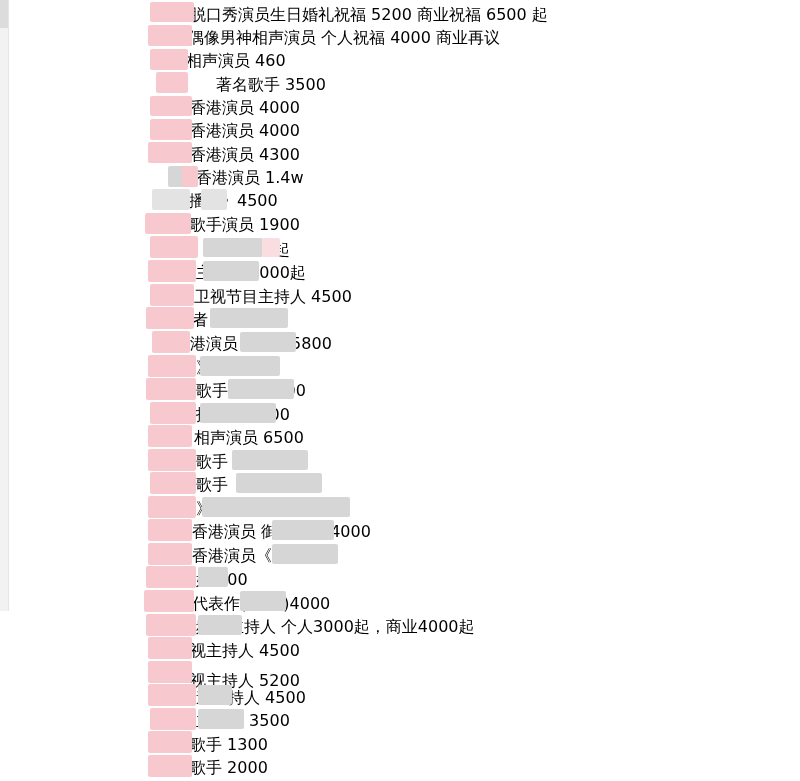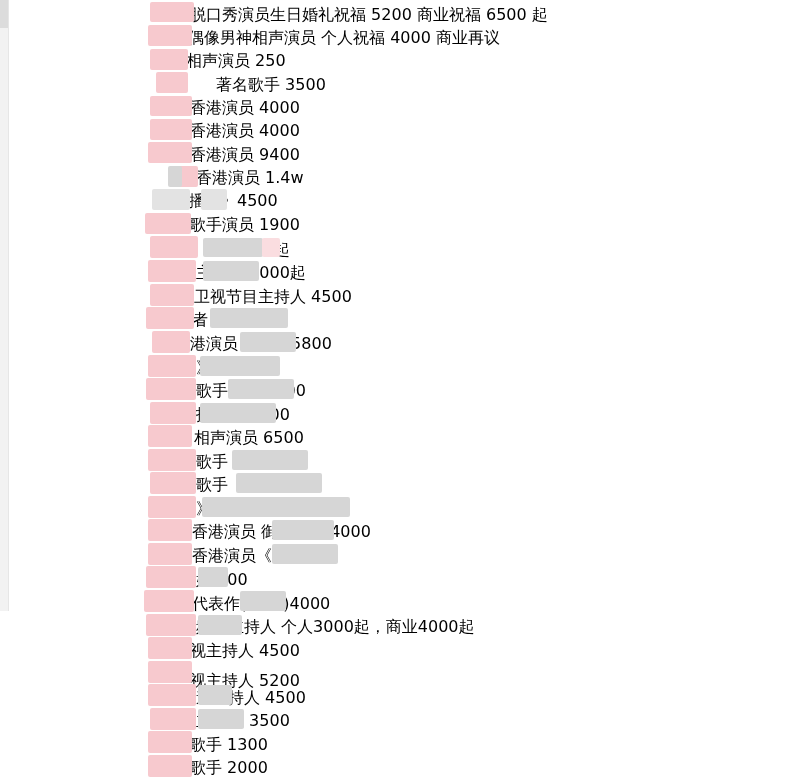--- a/index.html
+++ b/index.html
@@ -77,25 +77,25 @@
 <body>
 
 <div id="page">
 
   <div class="gutter"></div>
   <div class="gutter-top"></div>
 
   <div class="rows" id="rows">
       <div class="txt" style="left: 190px; top: 5px;">脱口秀演员生日婚礼祝福 5200 商业祝福 6500 起</div>
       <div class="txt" style="left: 188px; top: 28px;">偶像男神相声演员 个人祝福 4000      商业再议</div>
-      <div class="txt" style="left: 186px; top: 51px;">相声演员 250</div>
+      <div class="txt" style="left: 186px; top: 51px;">相声演员 460</div>
       <div class="txt" style="left: 186px; top: 75px; margin-left: 30px;">著名歌手 3500</div>
       <div class="txt" style="left: 190px; top: 98px;">香港演员 4000</div>
       <div class="txt" style="left: 190px; top: 121px;">香港演员 4000</div>
-      <div class="txt" style="left: 190px; top: 145px;">香港演员  9400</div>
+      <div class="txt" style="left: 190px; top: 145px;">香港演员  4300</div>
       <div class="txt" style="left: 196px; top: 168px;">香港演员  1.4w</div>
       <div class="txt" style="left: 189px; top: 191px;">播音》4500</div>
       <div class="txt" style="left: 190px; top: 215px;">歌手演员 1900</div>
       <div class="txt" style="left: 196px; top: 240px;">《                 》5000起</div>
       <div class="txt" style="left: 196px; top: 263px;">主持人  6000起</div>
       <div class="txt" style="left: 194px; top: 287px;">卫视节目主持人  4500</div>
       <div class="txt" style="left: 192px; top: 310px;">者  4500</div>
       <div class="txt" style="left: 190px; top: 334px;">港演员《入               》5800</div>
       <div class="txt" style="left: 196px; top: 358px;">》 4000</div>
       <div class="txt" style="left: 196px; top: 381px;">歌手《             》3800</div>

